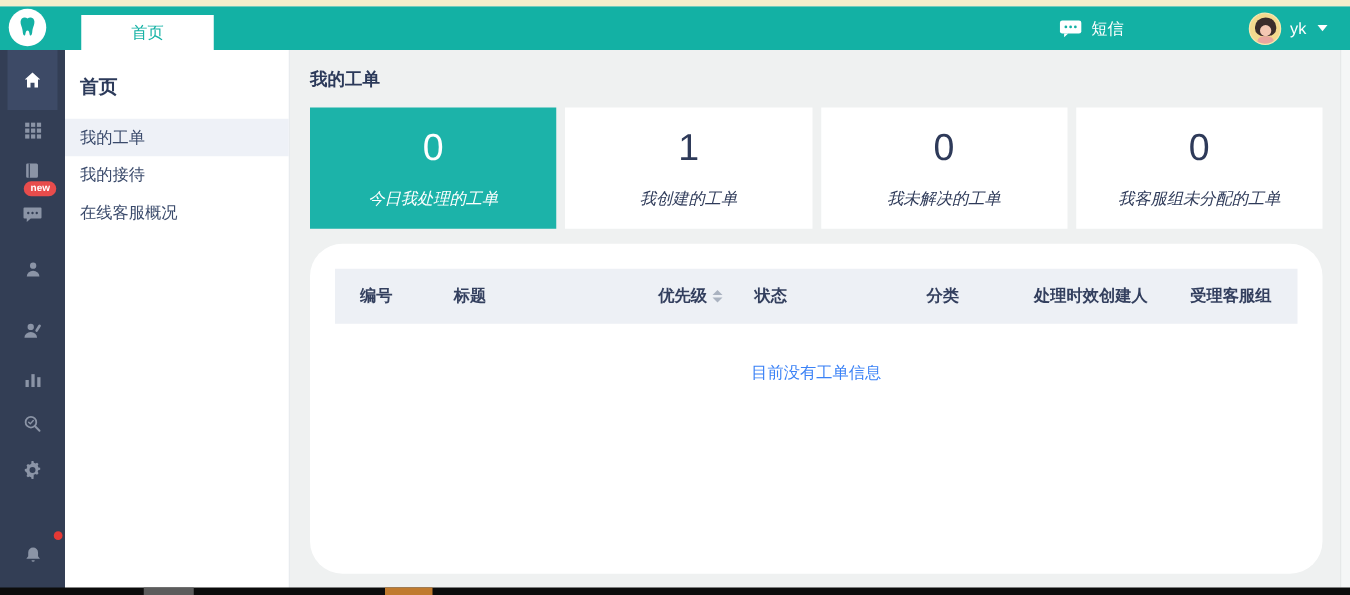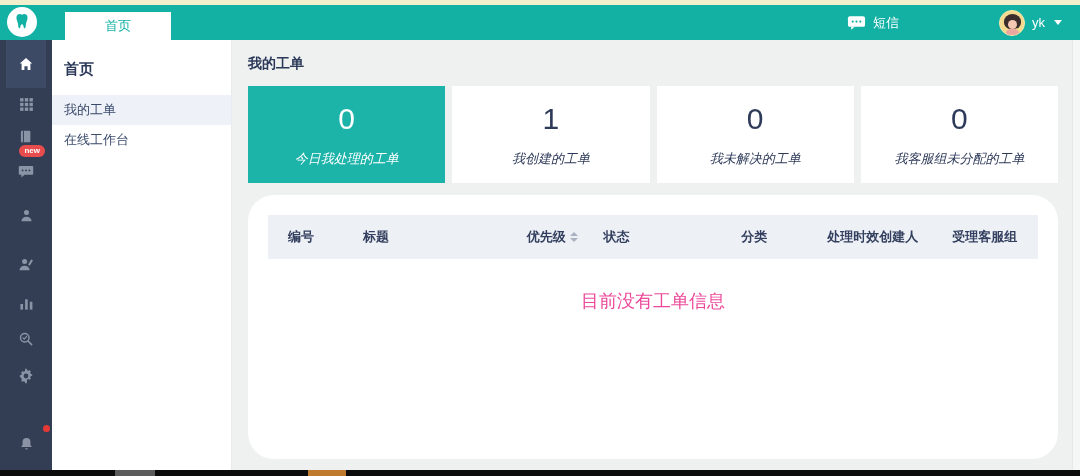--- a/index.html
+++ b/index.html
@@ -77,21 +77,21 @@
   .card.active .num, .card.active .lbl { color:#ffffff; }
 
   .panel { margin:12px 22px 4px 16px; background:#ffffff; height:264px; padding:20px;border-radius:26px; }
   .thead { display:flex; align-items:center; background:#edf0f5; height:44px; }
   .th { font-size:13px; font-weight:bold; color:#333f5e; padding-left:0; display:flex; align-items:center; gap:4px; }
   .w0{width:97px; padding-left:20px;} .w1{width:168px;} .w2{width:79px;} .w3{width:66px;}
   .w4{width:102px;justify-content:flex-end;} .w5{width:115px;justify-content:flex-end;} .w6{width:75px;} .w7{width:88px;}
   .sorter { display:inline-flex; flex-direction:column; gap:2px; cursor:pointer; }
   .sorter .up { width:0;height:0;border-left:4px solid transparent;border-right:4px solid transparent;border-bottom:4px solid #aab2c0; }
   .sorter .dn { width:0;height:0;border-left:4px solid transparent;border-right:4px solid transparent;border-top:4px solid #aab2c0; }
-  .empty-text { text-align:center; margin-top:30px; font-size:18px; color:#ec4899; }
+  .empty-text { text-align:center; margin-top:30px; font-size:13px; color:#3b82f6; }
 
   
   .scroll-strip { position:absolute; right:0; top:40px; bottom:6px; width:8px; background:#f5f7f7; border-left:1px solid #e6e9e9; z-index:15; }
 
   
   .taskbar { position:absolute; left:0; right:0; bottom:0; height:6px; background:#0c0c0c; z-index:50; }
   .taskbar .seg-gray { position:absolute; left:115px; width:40px; height:6px; background:#5c5c5c; }
   .taskbar .seg-orange { position:absolute; left:308px; width:38px; height:6px; background:#c07a2e; }
 
   svg { display:block; }
@@ -230,21 +230,22 @@
         <path fill="currentColor" d="M6.6 12.4 a1.4 1.4 0 0 0 2.8 0 z"></path>
       </svg>
       <span class="red-dot"></span>
     </div>
   </div>
 
   <div class="submenu">
     <div class="submenu-title">首页</div>
     <div class="submenu-items">
       <div class="submenu-item active">我的工单</div>
-      <div class="submenu-item">在线工作台</div>
+      <div class="submenu-item">我的接待</div>
+      <div class="submenu-item">在线客服概况</div>
     </div>
   </div>
 
   <div class="main">
     <div class="main-title">我的工单</div>
 
     <div class="cards">
       <div class="card active">
         <div class="num">0</div>
         <div class="lbl">今日我处理的工单</div>

